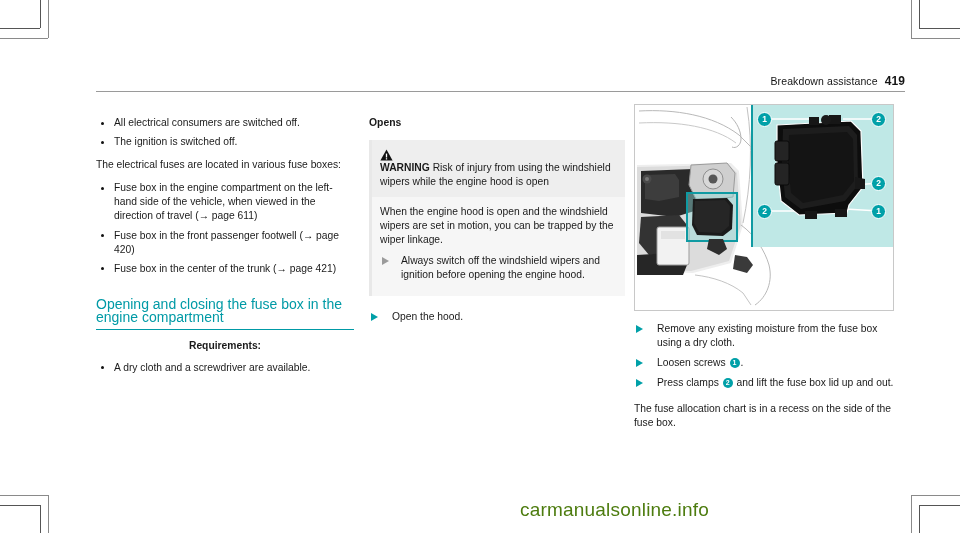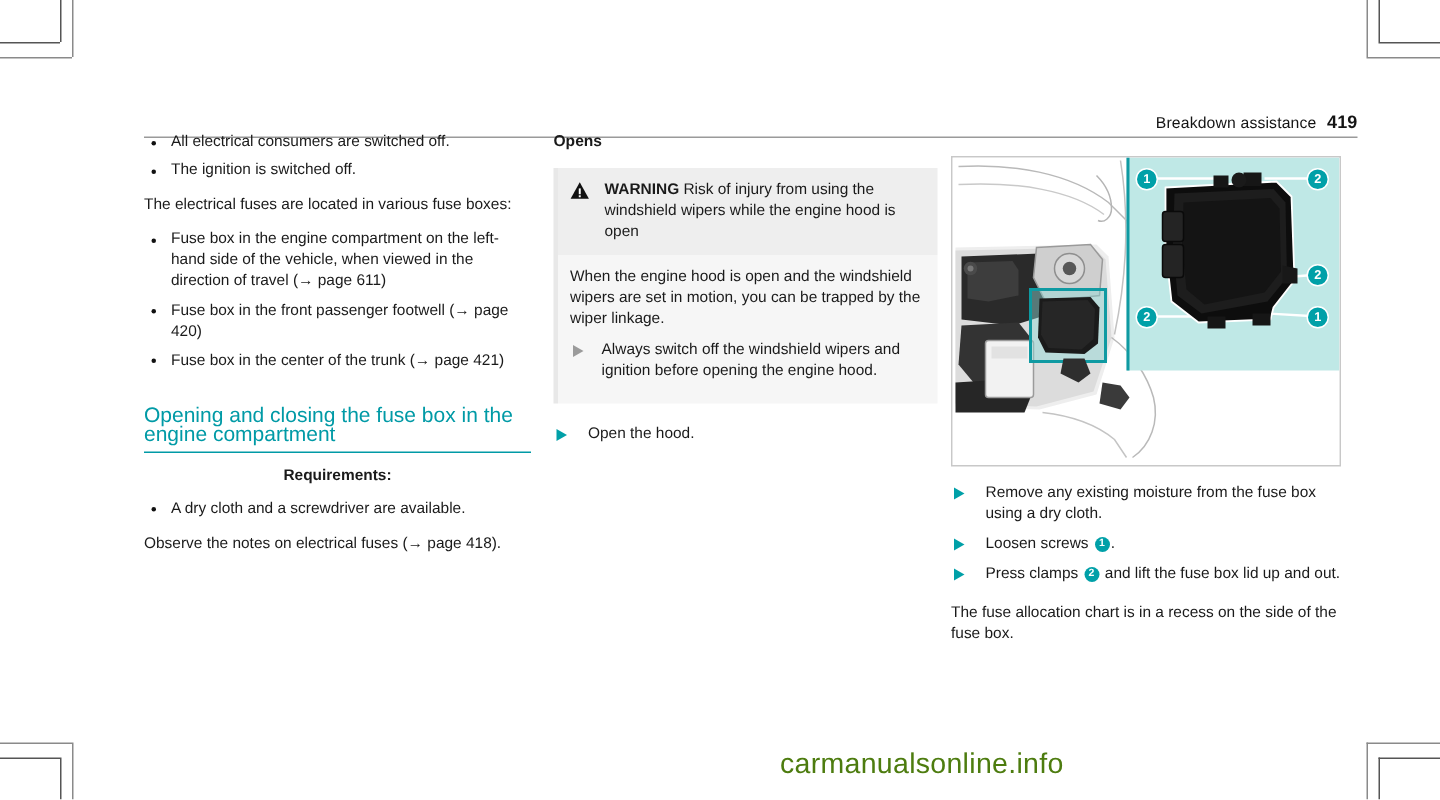--- a/index.html
+++ b/index.html
@@ -46,21 +46,21 @@
   }
   .header-text .pgnum {
     font-weight: bold;
     font-size: 12px;
     margin-left: 7px;
   }
 
   
   .col {
     position: absolute;
-    top: 88px;
+    top: 116px;
     font-size: 10.3px;
     line-height: 14.1px;
   }
   .col-1 { left: 96px;  width: 258px; }
   .col-2 { left: 369px; width: 256px; }
   .col-3 { left: 634px; width: 262px; }
 
   p { margin: 0 0 9px 0; }
 
   
@@ -142,20 +142,21 @@
     border-left: 3px solid #e8e8e8;
     width: 100%;
     box-sizing: border-box;
   }
   .warn-top {
     background: #eeeeee;
     padding: 8px 9px 8px 8px;
     display: flex;
     align-items: flex-start;
     gap: 0px;
+    flex-direction: column;
   }
   .warn-tri {
     flex: 0 0 auto;
     width: 15px;
     margin-right: 8px;
     padding-top: 1px;
     text-align: center;
   }
   .warn-tri svg { display: block; }
   .warn-title-txt {
@@ -293,21 +294,20 @@
 
   <div class="section-head">Opening and closing the fuse box in the engine compartment</div>
   <div class="section-rule"></div>
 
   <div class="subhead">Requirements:</div>
 
   <ul class="dots">
     <li>A dry cloth and a screwdriver are available.</li>
   </ul>
 
-  <p style="margin-top:9px">Observe the notes on electrical fuses (→ page 418).</p>
 </div>
 
 <div class="col col-2">
 
   <div class="opens-label">Opens</div>
 
   <div class="warnbox">
     <div class="warn-top">
       <div class="warn-tri">
         <svg width="13" height="12" viewBox="0 0 13 12" aria-hidden="true">

